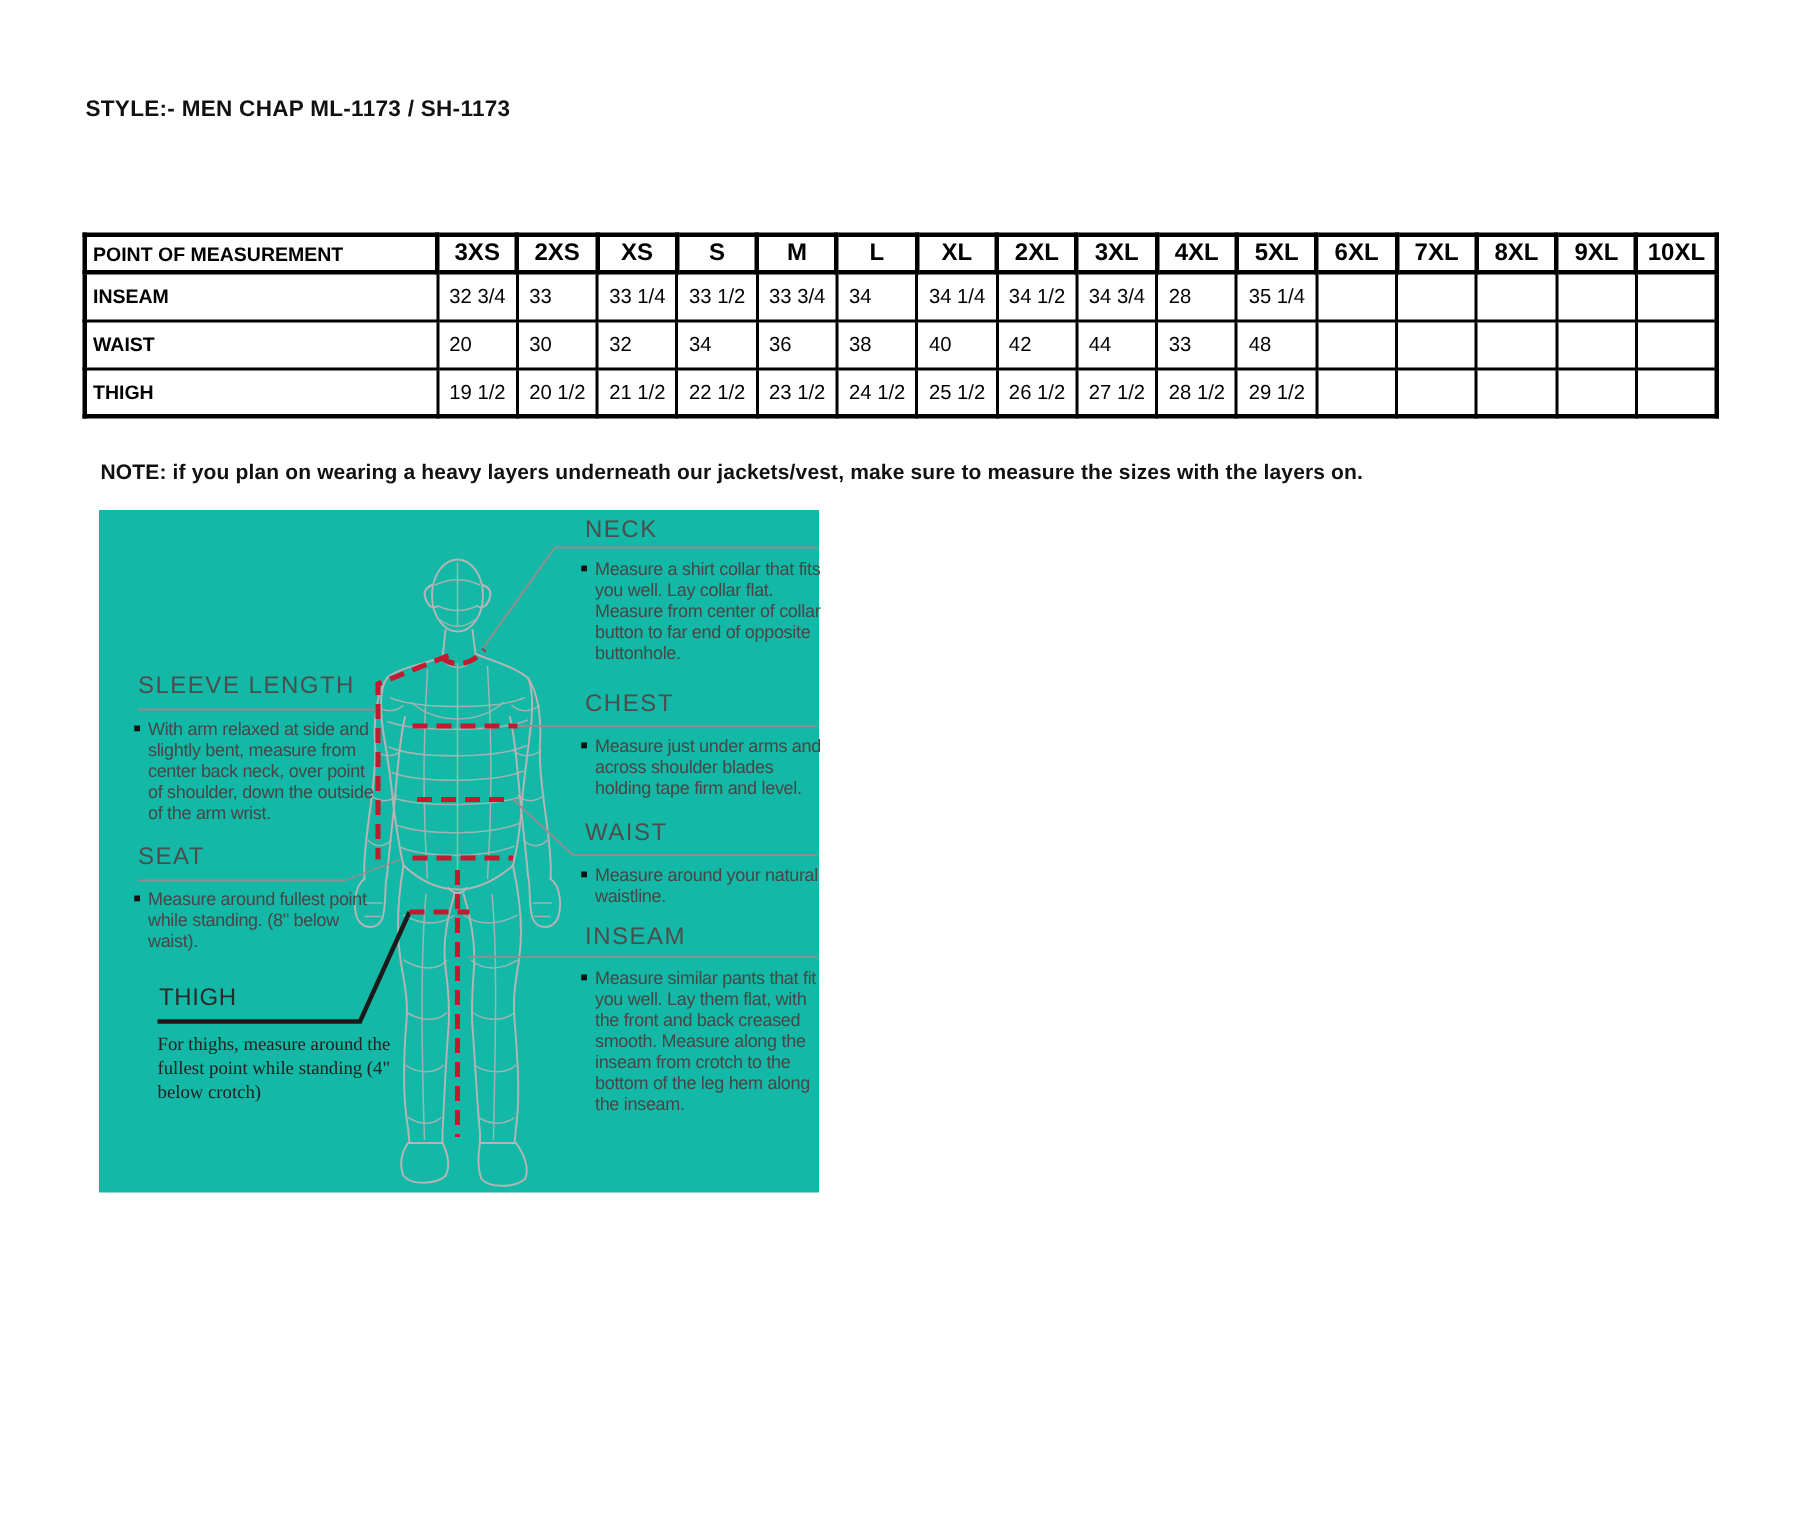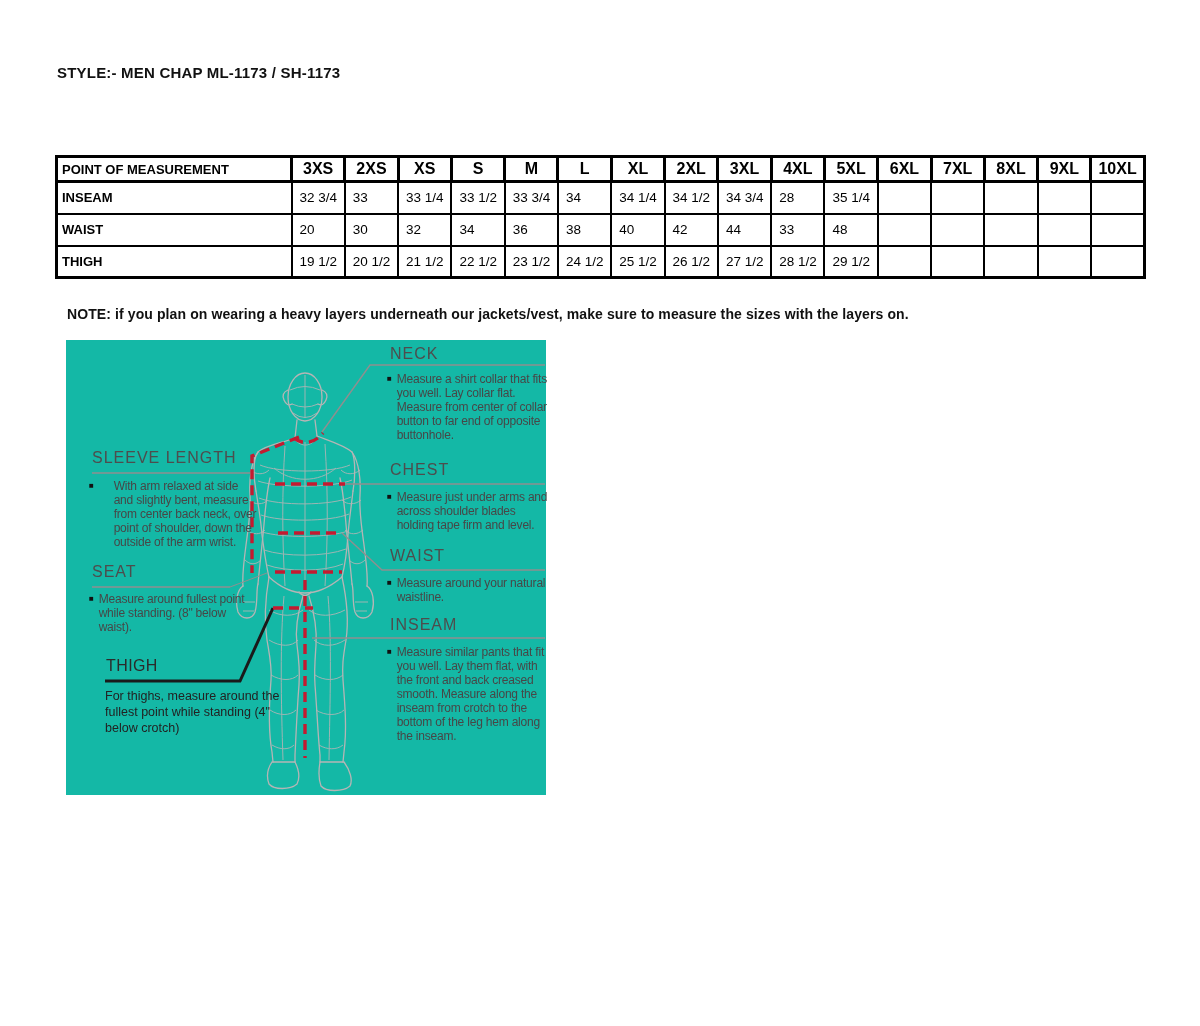--- a/index.html
+++ b/index.html
@@ -37,21 +37,21 @@
   .dg-heading{
     position:absolute;font-size:16px;letter-spacing:1px;color:#4d4d4d;white-space:nowrap;
   }
   .dg-heading.dark{color:#2b2b2b;letter-spacing:.4px;}
   .dg-text{
     position:absolute;font-size:12px;line-height:14px;color:#474747;letter-spacing:-0.2px;
     display:flex;align-items:flex-start;
   }
   .dg-text .bullet{font-size:8px;line-height:14px;margin-right:5px;color:#111;flex:0 0 auto;}
   .dg-text .txt{display:block;}
-  .dg-text.thigh-text{color:#222;font-size:12.5px;line-height:16px;letter-spacing:0;}
+  .dg-text.thigh-text{color:#222;font-size:12.5px;line-height:16px;letter-spacing:0;font-family:Liberation Serif, serif;}
 </style>
 </head>
 <body>
 
 <div class="page">
 
   <div class="doc-title">STYLE:- MEN CHAP ML-1173 / SH-1173</div>
 
   <div class="chart-wrap">
     <table class="size-chart">
@@ -257,21 +257,21 @@
 
     <div class="dg-heading" style="left:324px;top:276px;">INSEAM</div>
     <div class="dg-text" style="left:321px;top:305px;width:172px;">
       <span class="bullet">■</span>
       <span class="txt" style="width:158px;">Measure similar pants that fit you well. Lay them flat, with the front and back creased smooth. Measure along the inseam from crotch to the bottom of the leg hem along the inseam.</span>
     </div>
 
     <div class="dg-heading" style="left:26px;top:109px;">SLEEVE LENGTH</div>
     <div class="dg-text" style="left:23px;top:139px;width:170px;">
       <span class="bullet">■</span>
-      <span class="txt" style="width:156px;margin-left:15px;">With arm relaxed at side and slightly bent, measure from center back neck, over point of shoulder, down the outside of the arm wrist.</span>
+      <span class="txt" style="width:156px;">With arm relaxed at side and slightly bent, measure from center back neck, over point of shoulder, down the outside of the arm wrist.</span>
     </div>
 
     <div class="dg-heading" style="left:26px;top:223px;text-align:right;">SEAT</div>
     <div class="dg-text" style="left:23px;top:252px;width:170px;">
       <span class="bullet">■</span>
       <span class="txt" style="width:156px;">Measure around fullest point while standing. (8" below waist).</span>
     </div>
 
     <div class="dg-heading dark" style="left:40px;top:317px;">THIGH</div>
     <div class="dg-text thigh-text" style="left:39px;top:348px;width:176px;">

